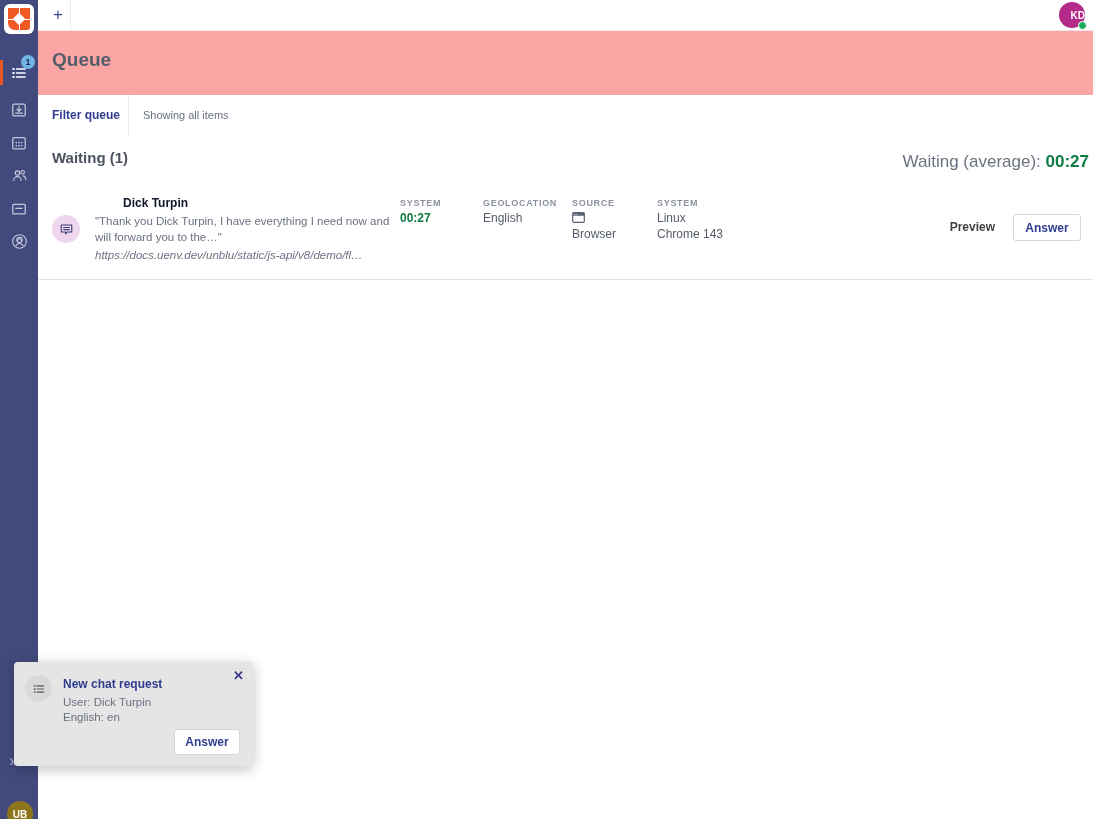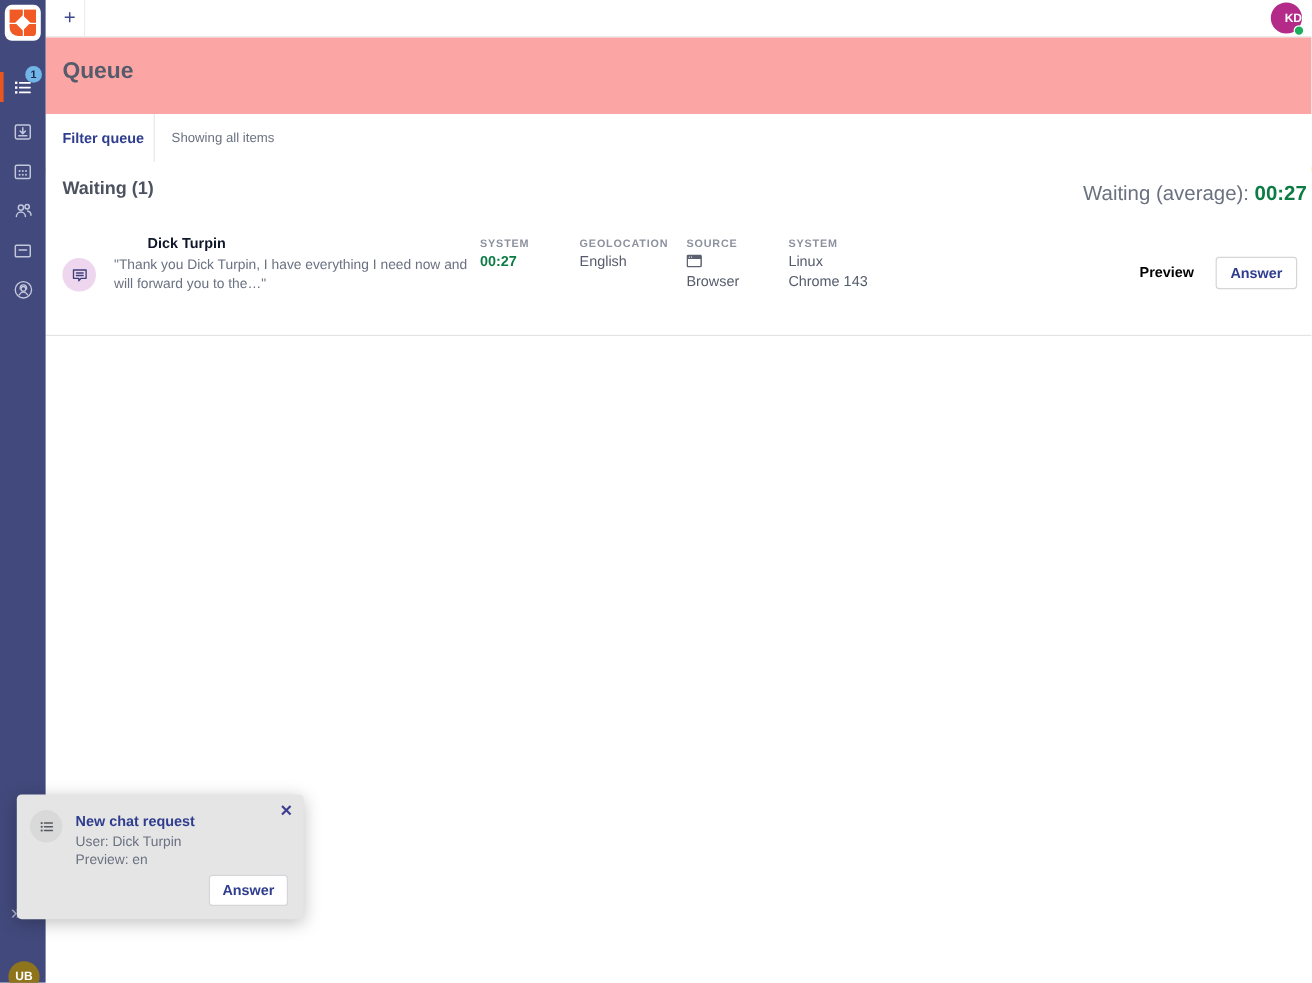--- a/index.html
+++ b/index.html
@@ -54,21 +54,21 @@
   .item-name { position:absolute; left:57px; top:13px; font-size:12px; font-weight:bold; color:#0f172a; cursor:pointer;margin-left:28px; }
   .item-message { position:absolute; left:57px; top:30px; width:302px; font-size:11.5px; line-height:16px; color:#6a7180; }
   .item-url { position:absolute; left:57px; top:66px; width:302px; font-size:11.5px; font-style:italic; color:#6a7180; white-space:nowrap; }
   .col { position:absolute; top:0; }
   .col-label { position:absolute; top:15px; font-size:9px; font-weight:bold; letter-spacing:0.7px; color:#8b919e; white-space:nowrap; }
   .col-value { position:absolute; top:28px; font-size:12px; color:#545b6a; white-space:nowrap; }
   .col-value.green { color:#0c7b44; font-weight:bold; }
   .col-value.line2 { top:44px; }
   .col-waiting { left:362px; } .col-geo { left:445px; } .col-source { left:534px; } .col-system { left:619px; }
   .source-icon { position:absolute; top:29px; left:0; }
-  .preview-link { position:absolute; right:98px; top:37px; font-size:12px; font-weight:bold; color:#000000; cursor:pointer; }
+  .preview-link { position:absolute; right:98px; top:37px; font-size:12px; font-weight:bold; color:#404040; cursor:pointer; }
   .answer-btn { position:absolute; right:12px; top:31px; width:68px; height:27px; background:#fff; border:1px solid #d6d6da; border-radius:3px; font-family:"Liberation Sans", sans-serif; font-size:12px; font-weight:bold; color:#2f3d8e; cursor:pointer; }
 
   
   .popup { position:absolute; left:14px; top:662px; width:239px; height:104px; background:#e5e5e5; border-radius:4px; box-shadow:0 3px 14px rgba(0,0,0,0.25); z-index:10; }
   .popup-icon { position:absolute; left:11px; top:13px; width:27px; height:27px; border-radius:50%; background:#d9d9d9; color:#55585f; display:flex; align-items:center; justify-content:center; }
   .popup-title { position:absolute; left:49px; top:15px; font-size:12px; font-weight:bold; color:#2f3d8e; }
   .popup-line1 { position:absolute; left:49px; top:34px; font-size:11.5px; color:#6a7180; }
   .popup-line2 { position:absolute; left:49px; top:49px; font-size:11.5px; color:#6a7180; }
   .popup-close { position:absolute; right:9px; top:6px; font-size:13px; font-weight:bold; color:#3d3d8f; cursor:pointer; }
   .popup-answer { position:absolute; right:13px; top:67px; width:66px; height:26px; background:#fff; border:1px solid #d6d6da; border-radius:3px; font-family:"Liberation Sans", sans-serif; font-size:12px; font-weight:bold; color:#2f3d8e; cursor:pointer; }
@@ -201,20 +201,21 @@
     <div class="item-avatar">
       <span>
         <svg viewBox="0 0 16 16" width="15" height="15" fill="none" stroke="currentColor" stroke-width="1.2" stroke-linejoin="round">
           <path d="M2.4 3.2h11.2v7.4H9.1l-2 2.1v-2.1H2.4z"></path>
           <path d="M5 5.9h6M5 8.1h6" stroke-linecap="round"></path>
         </svg>
       </span>
     </div>
     <div class="item-name">Dick Turpin</div>
     <div class="item-message">"Thank you Dick Turpin, I have everything I need now and will forward you to the…"</div>
+    <div class="item-url">https://docs.uenv.dev/unblu/static/js-api/v8/demo/fl…</div>
 
     <div class="col col-waiting">
       <div class="col-label">SYSTEM</div>
       <div class="col-value green">00:27</div>
     </div>
 
     <div class="col col-geo">
       <div class="col-label">GEOLOCATION</div>
       <div class="col-value">English</div>
     </div>
@@ -250,18 +251,18 @@
         </g>
         <g fill="currentColor">
           <rect x="2.5" y="4" width="2" height="2"></rect>
             <rect x="2.5" y="8" width="2" height="2"></rect>
             <rect x="2.5" y="12" width="2" height="2"></rect>
         </g>
       </svg>
     </div>
     <div class="popup-title">New chat request</div>
     <div class="popup-line1">User: Dick Turpin</div>
-    <div class="popup-line2">Preview: en</div>
+    <div class="popup-line2">English: en</div>
     <div class="popup-close">✕</div>
     <button class="popup-answer">Answer</button>
   </div>
 
 </div>
 
 </body></html>

